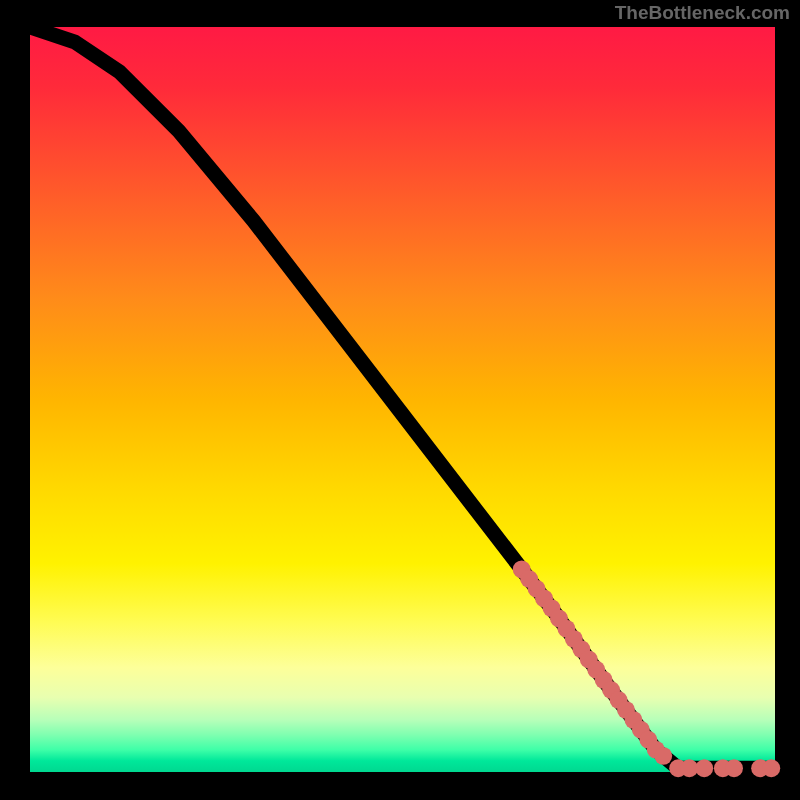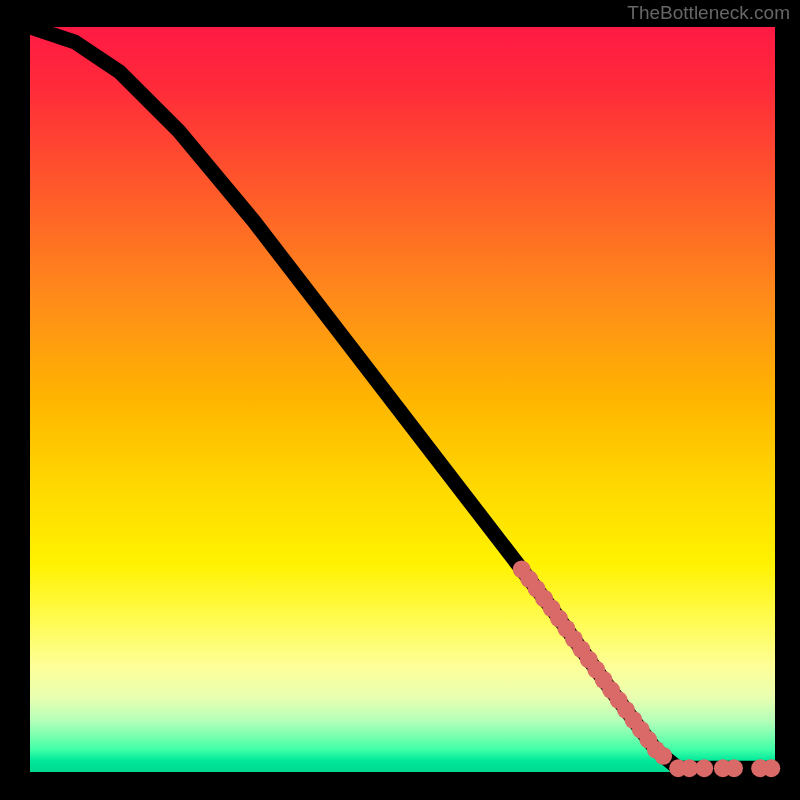--- a/index.html
+++ b/index.html
@@ -10,21 +10,21 @@
     position: relative;
     font-family: Arial, Helvetica, sans-serif;
     overflow: hidden;
   }
   .attribution {
     position: absolute;
     top: 2px;
     right: 10px;
     color: #666;
     font-size: 19px;
-    font-weight: normal;
+    font-weight: bold;
     z-index: 10;
   }
   .plot-area {
     position: absolute;
     left: 30px;
     top: 27px;
     width: 745px;
     height: 745px;
     background: linear-gradient(to bottom,
       #ff1a44 0%,

